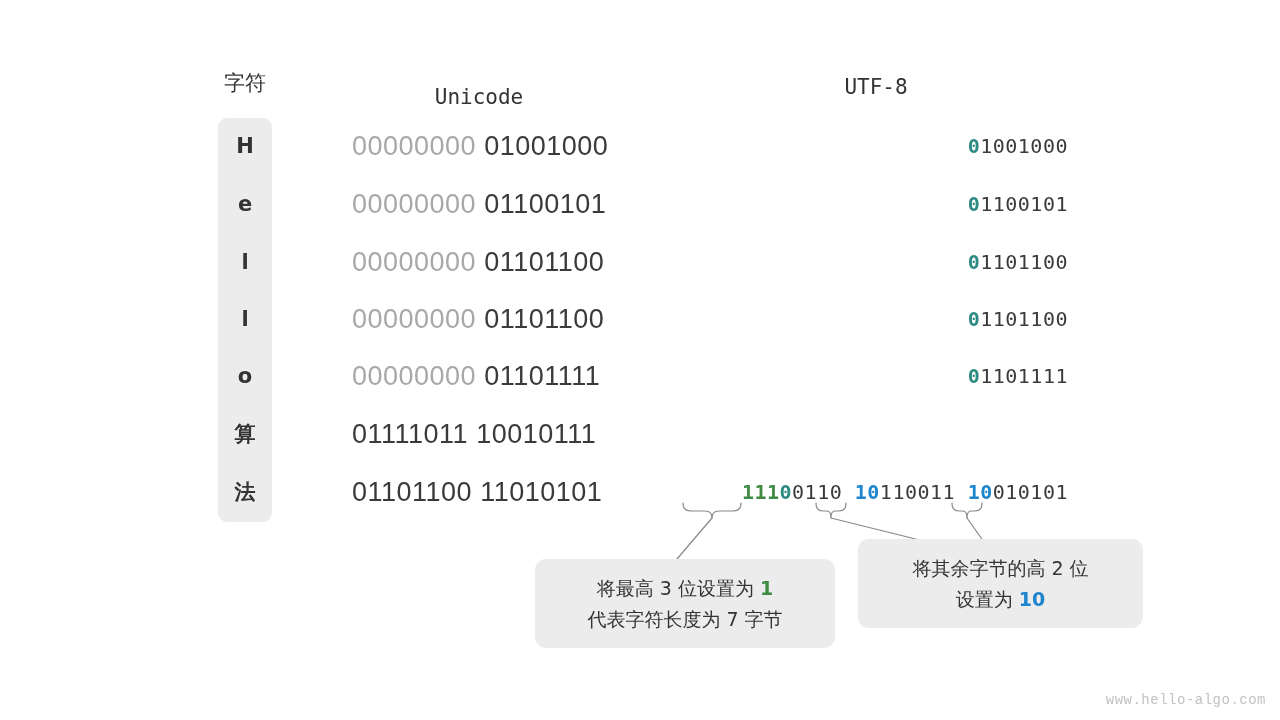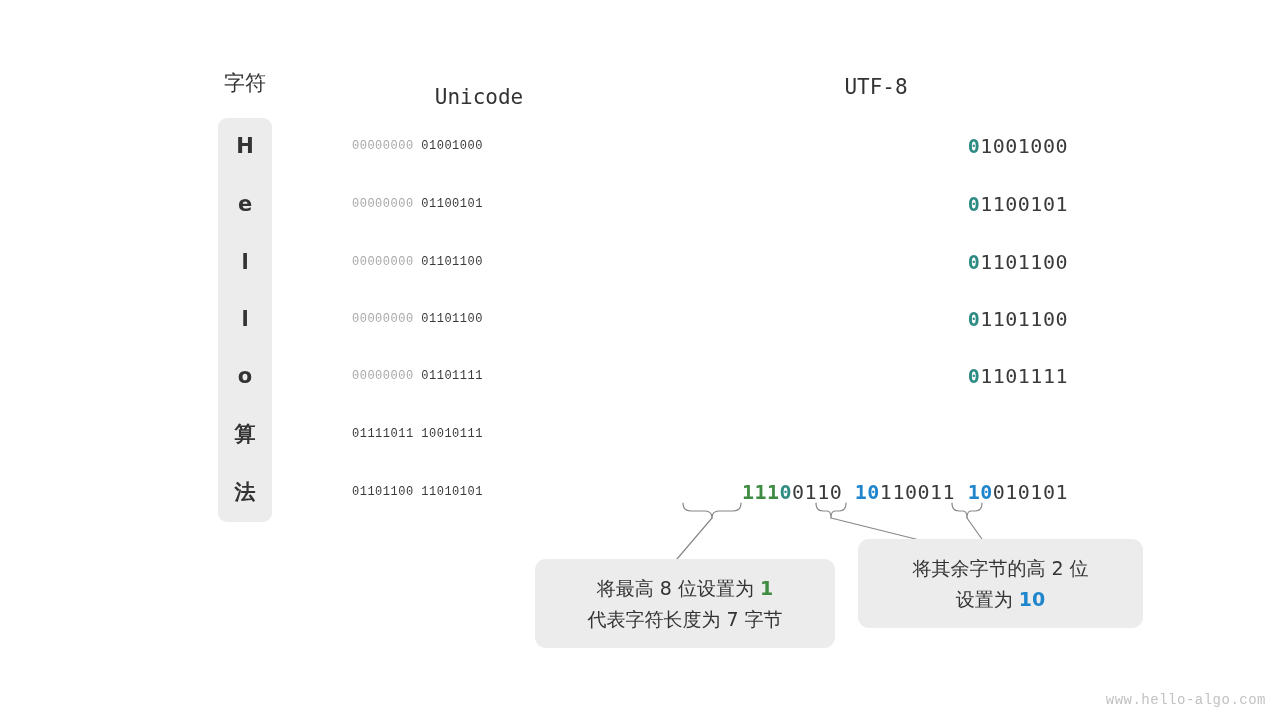--- a/index.html
+++ b/index.html
@@ -74,22 +74,22 @@
     font-size: 21px;
     color: #333333;
   }
 
   
   .uni {
     position: absolute;
     left: 352px;
     height: 57px;
     line-height: 57px;
-    font-family: Liberation Mono, monospace;
-    font-size: 12px;
+    font-family: Liberation Sans, sans-serif;
+    font-size: 27px;
     letter-spacing: 0.5px;
     white-space: pre;
     color: #3a3a3a;
     text-align: center;
   }
   .utf {
     position: absolute;
     left: 352px;
     width: 716px;
     height: 57px;
@@ -198,21 +198,21 @@
 
       <path d="M712,518 L677,559"></path>
 
       <path d="M831,518 L996,559"></path>
 
       <path d="M967,518 L996,559"></path>
     </g>
   </svg>
 
   <div class="callout" id="callout-left">
-    <span class="co-line"><span>将最高 8 位设置为 </span><span class="co-em-green">1</span></span>
+    <span class="co-line"><span>将最高 3 位设置为 </span><span class="co-em-green">1</span></span>
     <span class="co-line">代表字符长度为 7 字节</span>
   </div>
 
   <div class="callout" id="callout-right">
     <span class="co-line">将其余字节的高 2 位</span>
     <span class="co-line"><span>设置为 </span><span class="co-em-blue">10</span></span>
   </div>
 
   <div class="footer">www.hello-algo.com</div>
 

